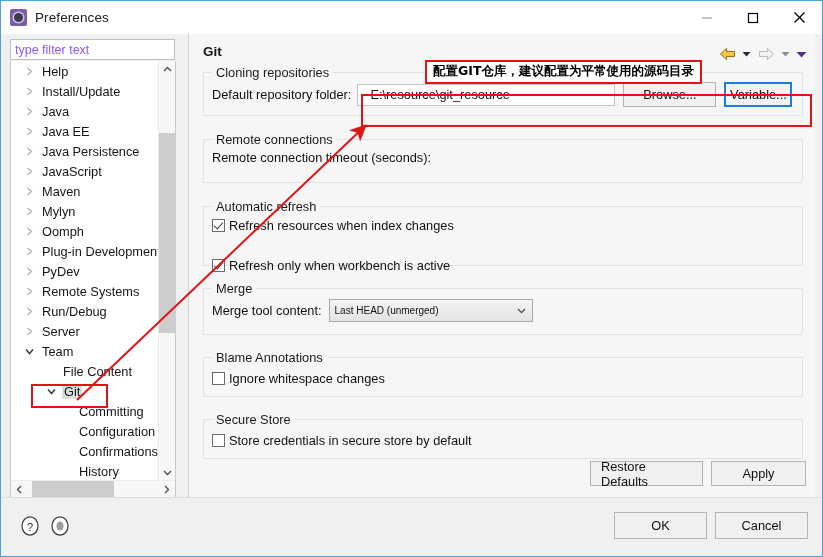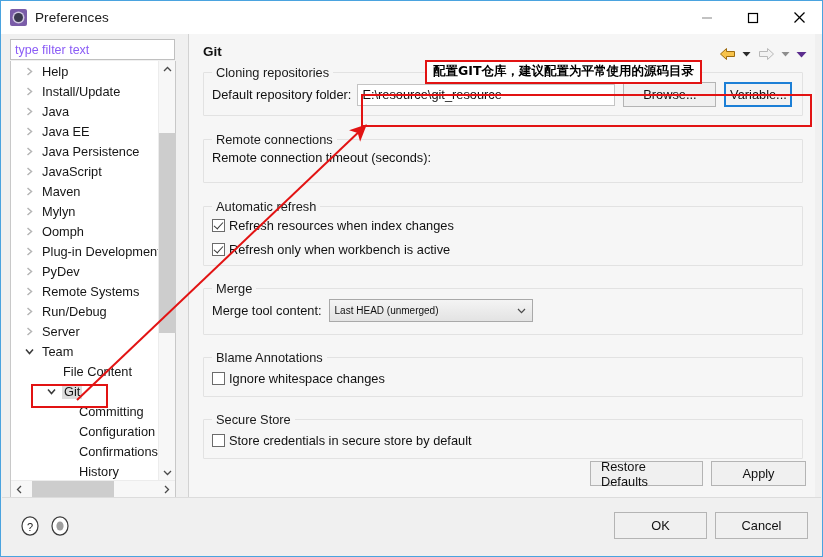--- a/index.html
+++ b/index.html
@@ -178,21 +178,21 @@
   .row {
     display: flex; align-items: center;
     font-size: 12.8px; color: #111;
   }
   .fld-label { white-space: nowrap; }
   .textfield {
     background: #ffffff;
     border: 1px solid #c4c4c4;
     height: 22px;
     display: flex; align-items: center;
-    padding: 0 4px;
+    padding: 0 12px;
     font-size: 12.8px; color: #111;
   }
   .btn {
     background: #f0f0f0;
     border: 1px solid #b4b4b4;
     height: 25px;
     display: flex; align-items: center; justify-content: center;
     font-size: 12.8px; color: #111;
     padding: 0 10px;
   }
@@ -545,21 +545,21 @@
     <div class="group" style="top:105px; height:44px;">
       <div class="legend">Remote connections</div>
       <div class="row" style="position:absolute; left:8px; top:10px;">
         <div class="fld-label">Remote connection timeout (seconds):</div>
       </div>
     </div>
 
     <div class="group" style="top:172px; height:60px;">
       <div class="legend">Automatic refresh</div>
       <div style="position:absolute; left:8px; top:9px;">
-        <div class="cb-row" style="margin-bottom:5px;">
+        <div class="cb-row" style="margin-bottom:21px;">
           <span class="cbox checked"></span>
           <span>Refresh resources when index changes</span>
         </div>
         <div class="cb-row">
           <span class="cbox checked"></span>
           <span>Refresh only when workbench is active</span>
         </div>
       </div>
     </div>
 

